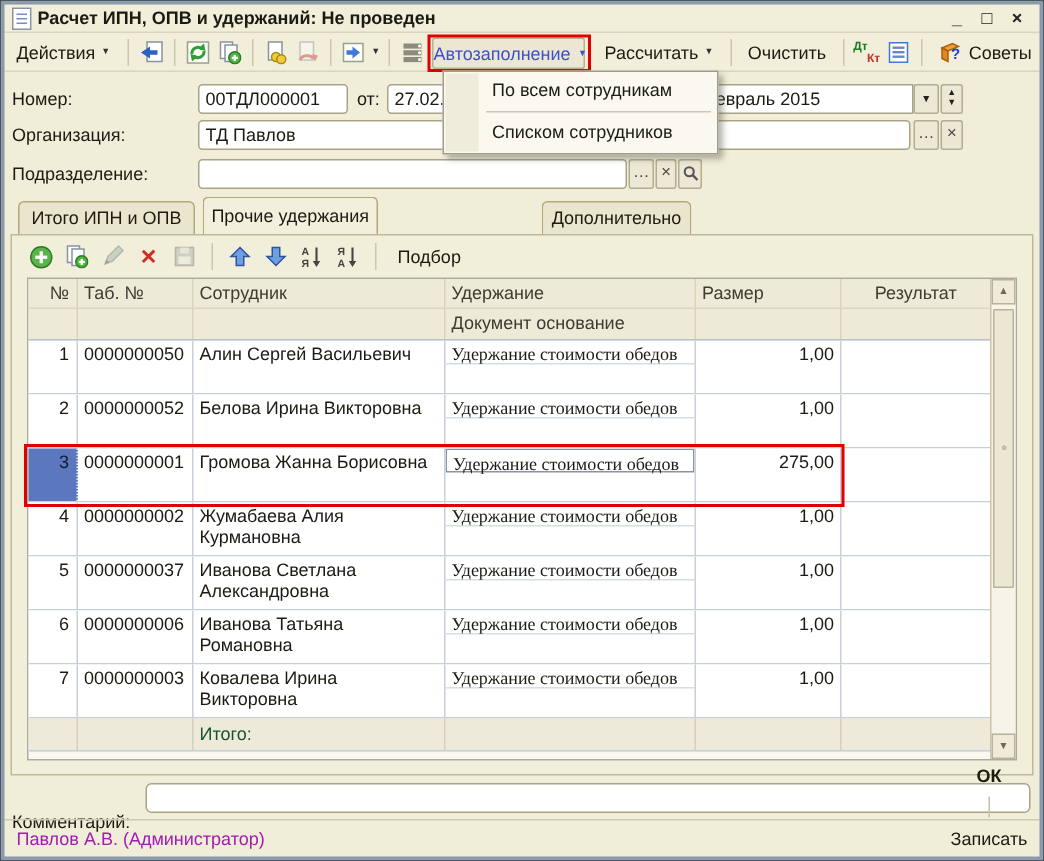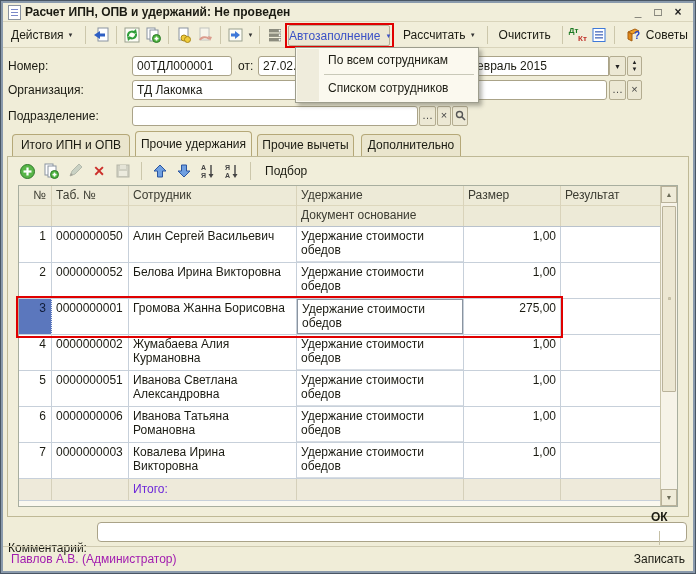--- a/index.html
+++ b/index.html
@@ -59,26 +59,26 @@
   .ghead{display:flex;height:41px;background:#edead7;border-bottom:1px solid #b9c2cc;position:relative;}
   .hcell{border-right:1px solid #d9d3ba;padding:2px 4px;color:#3c3c32;position:relative;line-height:15px;}
   .hcell::after{content:"";position:absolute;left:0;right:0;top:19px;border-top:1px solid #ddd7bd;}
   .hcell .h2{position:absolute;left:4px;top:22px;}
   .trow{display:flex;height:36px;border-bottom:1px solid #c7d0da;background:#fff;}
   .cell{border-right:1px solid #c7d0da;padding:2px 4px;overflow:hidden;line-height:14px;}
   .c-num{width:33px;text-align:right;padding-right:5px;}
   .c-tab{width:77px;}
   .c-emp{width:168px;}
   .c-ded{width:167px;padding:0;}
-  .ded-top{height:35px;border-bottom:1px solid #d7dde4;padding:2px 4px;line-height:14px;}
+  .ded-top{height:16px;border-bottom:1px solid #d7dde4;padding:2px 4px;line-height:14px;font-family:Liberation Serif, serif;}
   .c-size{width:97px;text-align:right;}
-  .c-res{width:100px;border-right:1px solid #c7d0da;}
+  .c-res{width:100px;border-right:1px solid #c7d0da;text-align:center;}
   .trow.sel .c-num{background:#5b77bd;color:#101c38;border-right:1px dotted #eef2fa;}
   .trow.sel .ded-top{background:#fff;border:1px solid #8a94a0;}
-  .tfoot{display:flex;height:22px;background:#eeeada;border-bottom:1px solid #c7d0da;color:#6d28d9;}
+  .tfoot{display:flex;height:22px;background:#eeeada;border-bottom:1px solid #c7d0da;color:#14532d;}
   .tfoot .cell{border-right:1px solid #d5d0ba;line-height:17px;}
   
   .vscroll{position:absolute;right:0;top:0;bottom:0;width:17px;background:#f6f3e8;border-left:1px solid #c9c4aa;}
   .sb-btn{position:absolute;left:0;width:16px;height:17px;background:#efebd8;border:1px solid #b9b29a;
           font-size:7px;color:#6b6b58;display:flex;align-items:center;justify-content:center;}
   .sb-thumb{position:absolute;left:1px;width:14px;top:20px;height:186px;background:#ece7d2;
             border:1px solid #b9b29a;border-radius:1px;}
   .sb-thumb::after{content:"";position:absolute;left:5px;top:90px;width:3px;height:3px;border-radius:50%;
             background:#cfc9ae;box-shadow:inset 0 0 1px #8f8970;}
   
@@ -233,38 +233,37 @@
   <span class="lbl" style="left:238px;top:58px;">от:</span>
   <span class="field" style="left:258px;top:56px;width:100px;">27.02.2015</span>
   <span class="field" style="left:463px;top:56px;width:146px;border-radius:3px 0 0 3px;">Февраль 2015</span>
   <span class="sq-btn" style="left:609px;top:56px;width:17px;"><span class="combo-arrow">▼</span></span>
   <span class="sq-btn spin" style="left:627px;top:56px;width:15px;">
       <span>▲</span>
       <span>▼</span>
     </span>
 
   <span class="lbl" style="left:8px;top:82px;">Организация:</span>
-  <span class="field" style="left:132px;top:80px;width:475px;">ТД Лакомка</span>
+  <span class="field" style="left:132px;top:80px;width:475px;">ТД Павлов</span>
   <span class="sq-btn" style="left:609px;top:80px;width:17px;">…</span>
   <span class="sq-btn" style="left:627px;top:80px;width:15px;">×</span>
 
   <span class="lbl" style="left:8px;top:108px;">Подразделение:</span>
   <span class="field" style="left:132px;top:106px;width:286px;"></span>
   <span class="sq-btn" style="left:419px;top:106px;width:17px;">…</span>
   <span class="sq-btn" style="left:437px;top:106px;width:14px;">×</span>
   <span class="sq-btn" style="left:452px;top:106px;width:16px;padding-top:1px;">
     <svg width="11" height="11" style="margin:2px auto 0;">
         <circle cx="4.5" cy="4.5" r="3" fill="none" stroke="#555" stroke-width="1.4"></circle>
         <line x1="6.8" y1="6.8" x2="10" y2="10" stroke="#555" stroke-width="1.6"></line>
       </svg>
   </span>
 
   <div class="tab" style="left:12px;width:118px;">Итого ИПН и ОПВ</div>
   <div class="tab active" style="left:135px;width:117px;">Прочие удержания</div>
-  <div class="tab" style="left:257px;width:97px;">Прочие вычеты</div>
   <div class="tab" style="left:361px;width:100px;">Дополнительно</div>
 
   <div class="panel"></div>
 
   <div class="grid-toolbar">
     <span class="ico">
       <svg width="17" height="17">
           <circle cx="8.5" cy="8.5" r="7" fill="#58b548" stroke="#2f7a2a"></circle>
           <rect x="4.5" y="7.4" width="8" height="2.2" fill="#fff"></rect>
           <rect x="7.4" y="4.5" width="2.2" height="8" fill="#fff"></rect>
@@ -373,21 +372,21 @@
             <div class="cell c-tab">0000000002</div>
             <div class="cell c-emp">Жумабаева Алия Курмановна</div>
             <div class="cell c-ded">
               <div class="ded-top">Удержание стоимости обедов</div>
             </div>
             <div class="cell c-size">1,00</div>
             <div class="cell c-res"></div>
           </div>
           <div class="trow">
             <div class="cell c-num">5</div>
-            <div class="cell c-tab">0000000051</div>
+            <div class="cell c-tab">0000000037</div>
             <div class="cell c-emp">Иванова Светлана Александровна</div>
             <div class="cell c-ded">
               <div class="ded-top">Удержание стоимости обедов</div>
             </div>
             <div class="cell c-size">1,00</div>
             <div class="cell c-res"></div>
           </div>
           <div class="trow">
             <div class="cell c-num">6</div>
             <div class="cell c-tab">0000000006</div>

